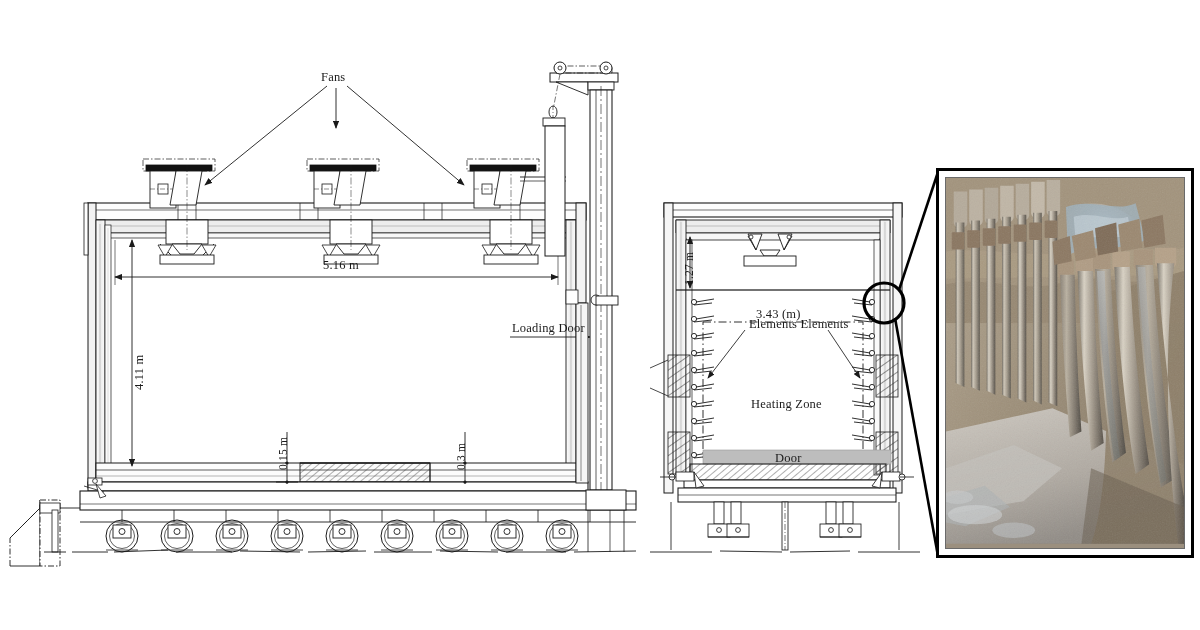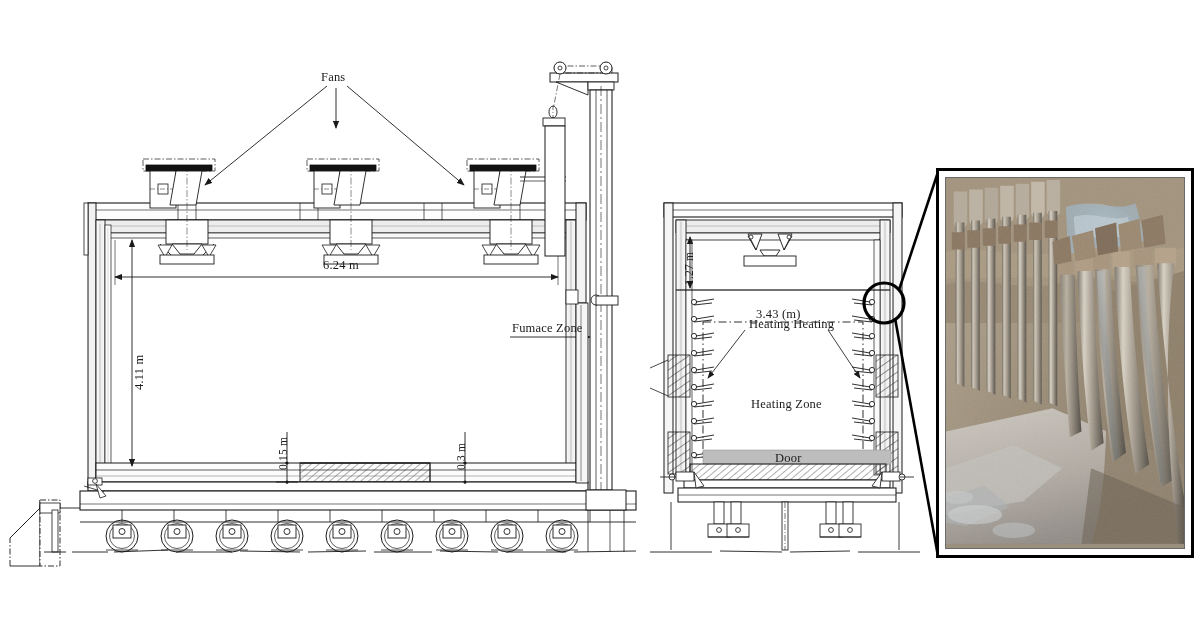--- a/index.html
+++ b/index.html
@@ -529,29 +529,29 @@
   <g>
     <circle cx="884" cy="303" r="20" fill="none" stroke="#000" stroke-width="3.2"></circle>
     <path d="M899,290 L938,172" stroke="#000" stroke-width="2.6" fill="none"></path>
     <path d="M895,318 L938,556" stroke="#000" stroke-width="2.6" fill="none"></path>
   </g>
 
   </g>
 </svg>
 
 <div class="lbl t12" style="left:321px; top:70px;">Fans</div>
-<div class="lbl t12" style="left:323px; top:258px;">6.24  m</div>
+<div class="lbl t12" style="left:323px; top:258px;">5.16  m</div>
 <div class="lbl t12 rot" style="left:132px; top:390px;">4.11  m</div>
 <div class="lbl t11 rot" style="left:277px; top:470px;">0.15  m</div>
 <div class="lbl t11 rot" style="left:455px; top:470px;">0.3  m</div>
-<div class="lbl t12" style="left:512px; top:321px;">Fumace Zone</div>
+<div class="lbl t12" style="left:512px; top:321px;">Loading Door</div>
 
 <div class="lbl t11 rot" style="left:683px; top:285px;">1.27 m</div>
 <div class="lbl t12" style="left:756px; top:275px;margin-top:32px;">3.43 (m)</div>
-<div class="lbl t12" style="left:749px; top:317px;">Heating Heating</div>
+<div class="lbl t12" style="left:749px; top:317px;">Elements Elements</div>
 <div class="lbl t12" style="left:751px; top:397px;">Heating Zone</div>
 <div class="lbl t12" style="left:775px; top:451px;">Door</div>
 
 <div class="photo-frame" style="left:936px; top:168px; width:258px; height:390px;">
   <div class="photo-inner">
     <svg class="photo-canvas" viewBox="0 0 246 378" preserveAspectRatio="none">
       <defs>
         <linearGradient id="pWall" x1="0" y1="0" x2="1" y2="1">
           <stop offset="0%" stop-color="#b5a894"></stop>
           <stop offset="45%" stop-color="#9d8f79"></stop>

